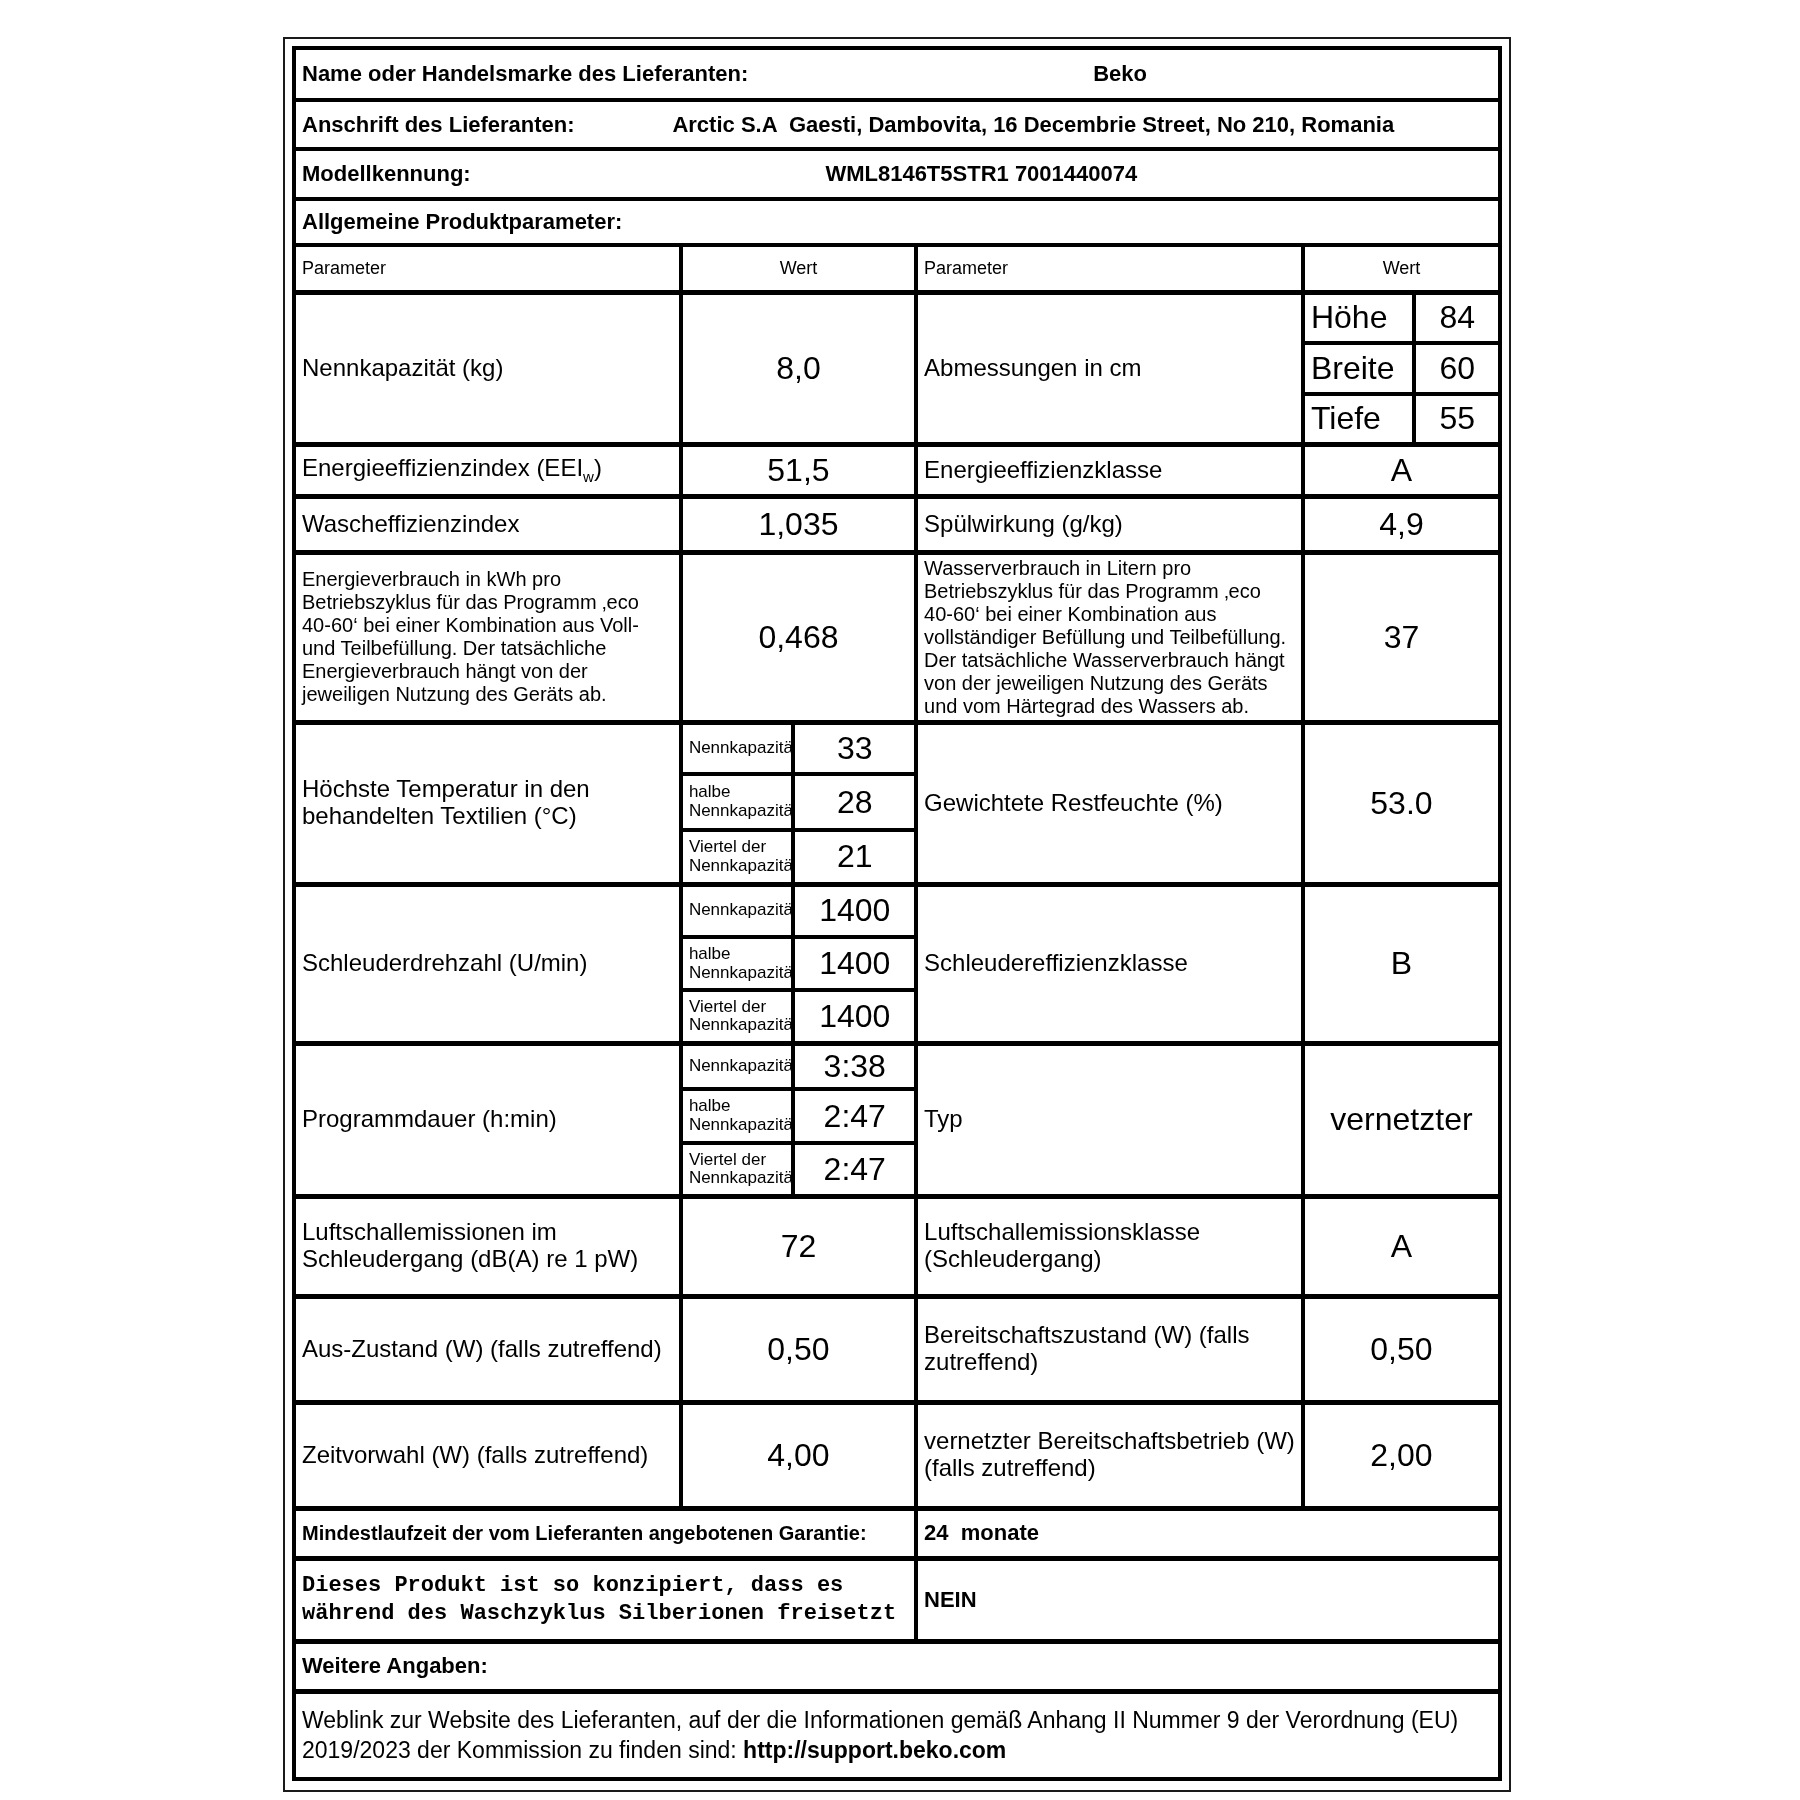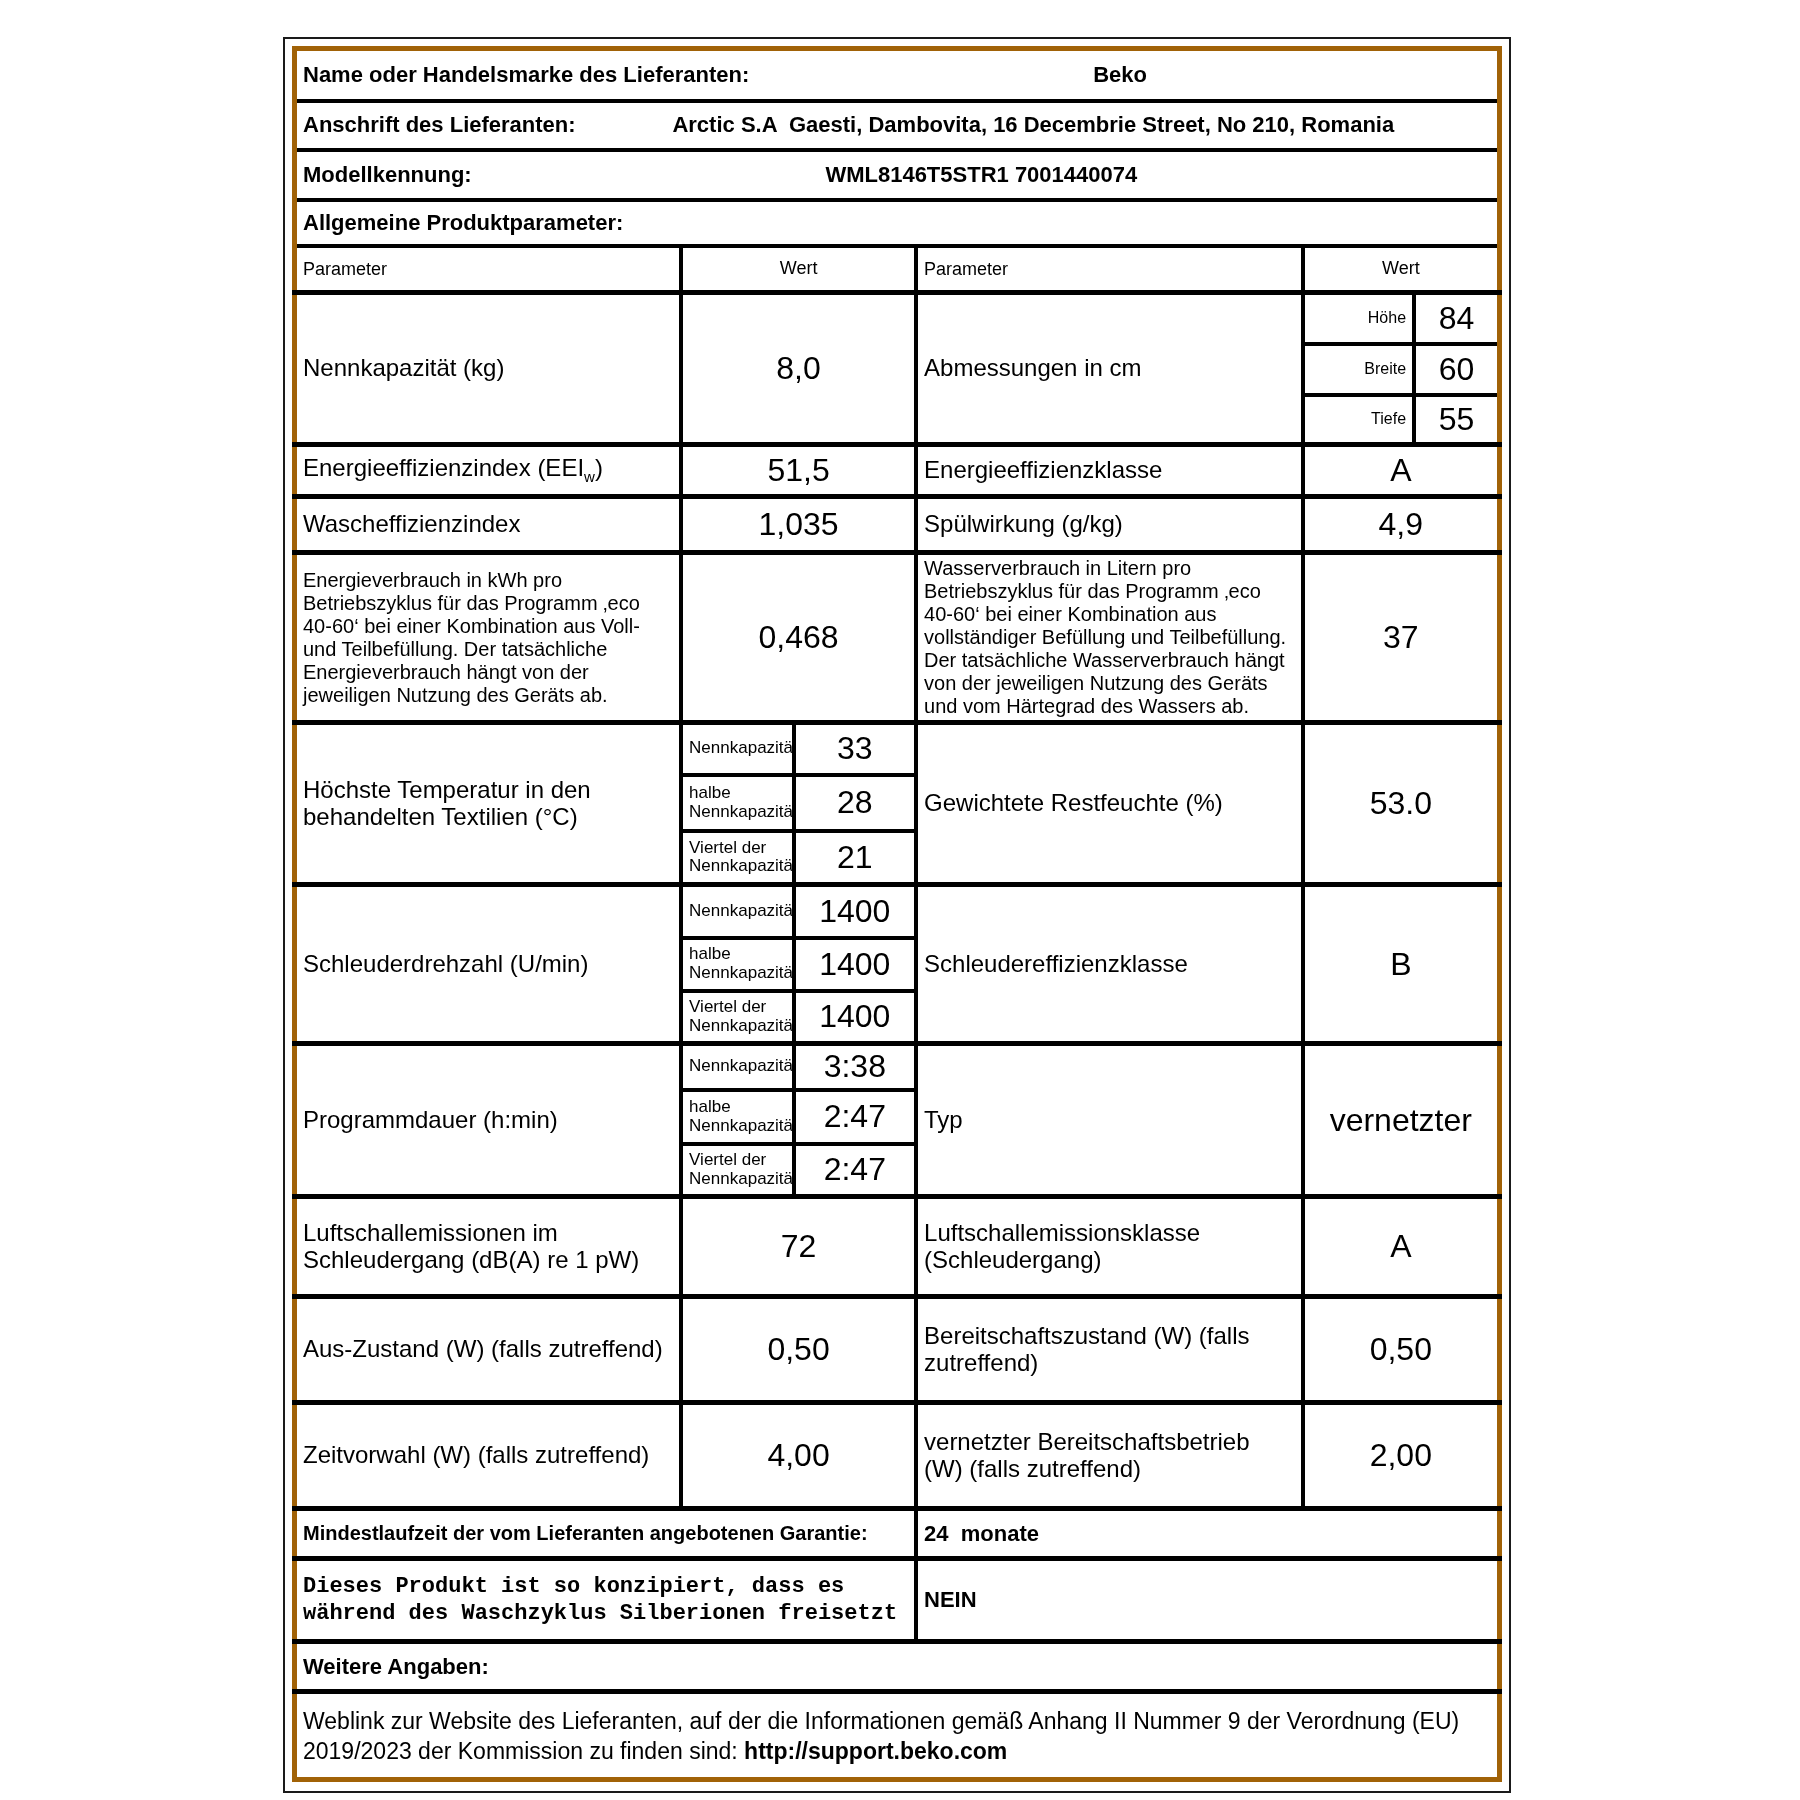--- a/index.html
+++ b/index.html
@@ -23,36 +23,36 @@
     top: 37px;
     width: 1228px;
     border: 2px solid #1a1a1a;
     padding: 7px 7px 9px 7px;
     background: #fff;
   }
   table.sheet {
     width: 100%;
     border-collapse: collapse;
     table-layout: fixed;
-    border: 5px solid #a16207;
+    border: 2px solid #a16207;
   }
   table.sheet td {
     border: 4px solid #000;
     vertical-align: middle;
     padding: 2px 6px;
     overflow: hidden;
   }
   tr.major > td { border-top-width: 5px; }
 
   
   .lbl   { text-align: left;  font-size: 24px; padding-left: 10px; line-height: 1.12; }
   .ctr   { text-align: center; font-size: 32px; }
   .hdr   { font-size: 18px; }
   .sublbl{ font-size: 17px; text-align: left; padding-left: 7px; padding-right: 2px; line-height: 1.1; }
-  .dimlbl{ font-size: 16px; text-align: right; padding-left: 11px; }
+  .dimlbl{ font-size: 32px; text-align: left; padding-left: 11px; }
   .para  { font-size: 20px; line-height: 23px; text-align: left; vertical-align: middle; padding: 6px 8px 6px 9px; }
   .pre   { white-space: pre-wrap; }
   sub.eei { font-size: 15px; }
 
   
   .titleflex { display: flex; align-items: center; width: 100%; }
   .titleflex .tl { font-size: 22px; font-weight: 700; white-space: pre-wrap; }
   .titleflex .tv { flex: 1 1 auto; text-align: center; font-size: 22px; font-weight: 700; white-space: pre-wrap; }
   td.toprow { padding-left: 10px; }
 

